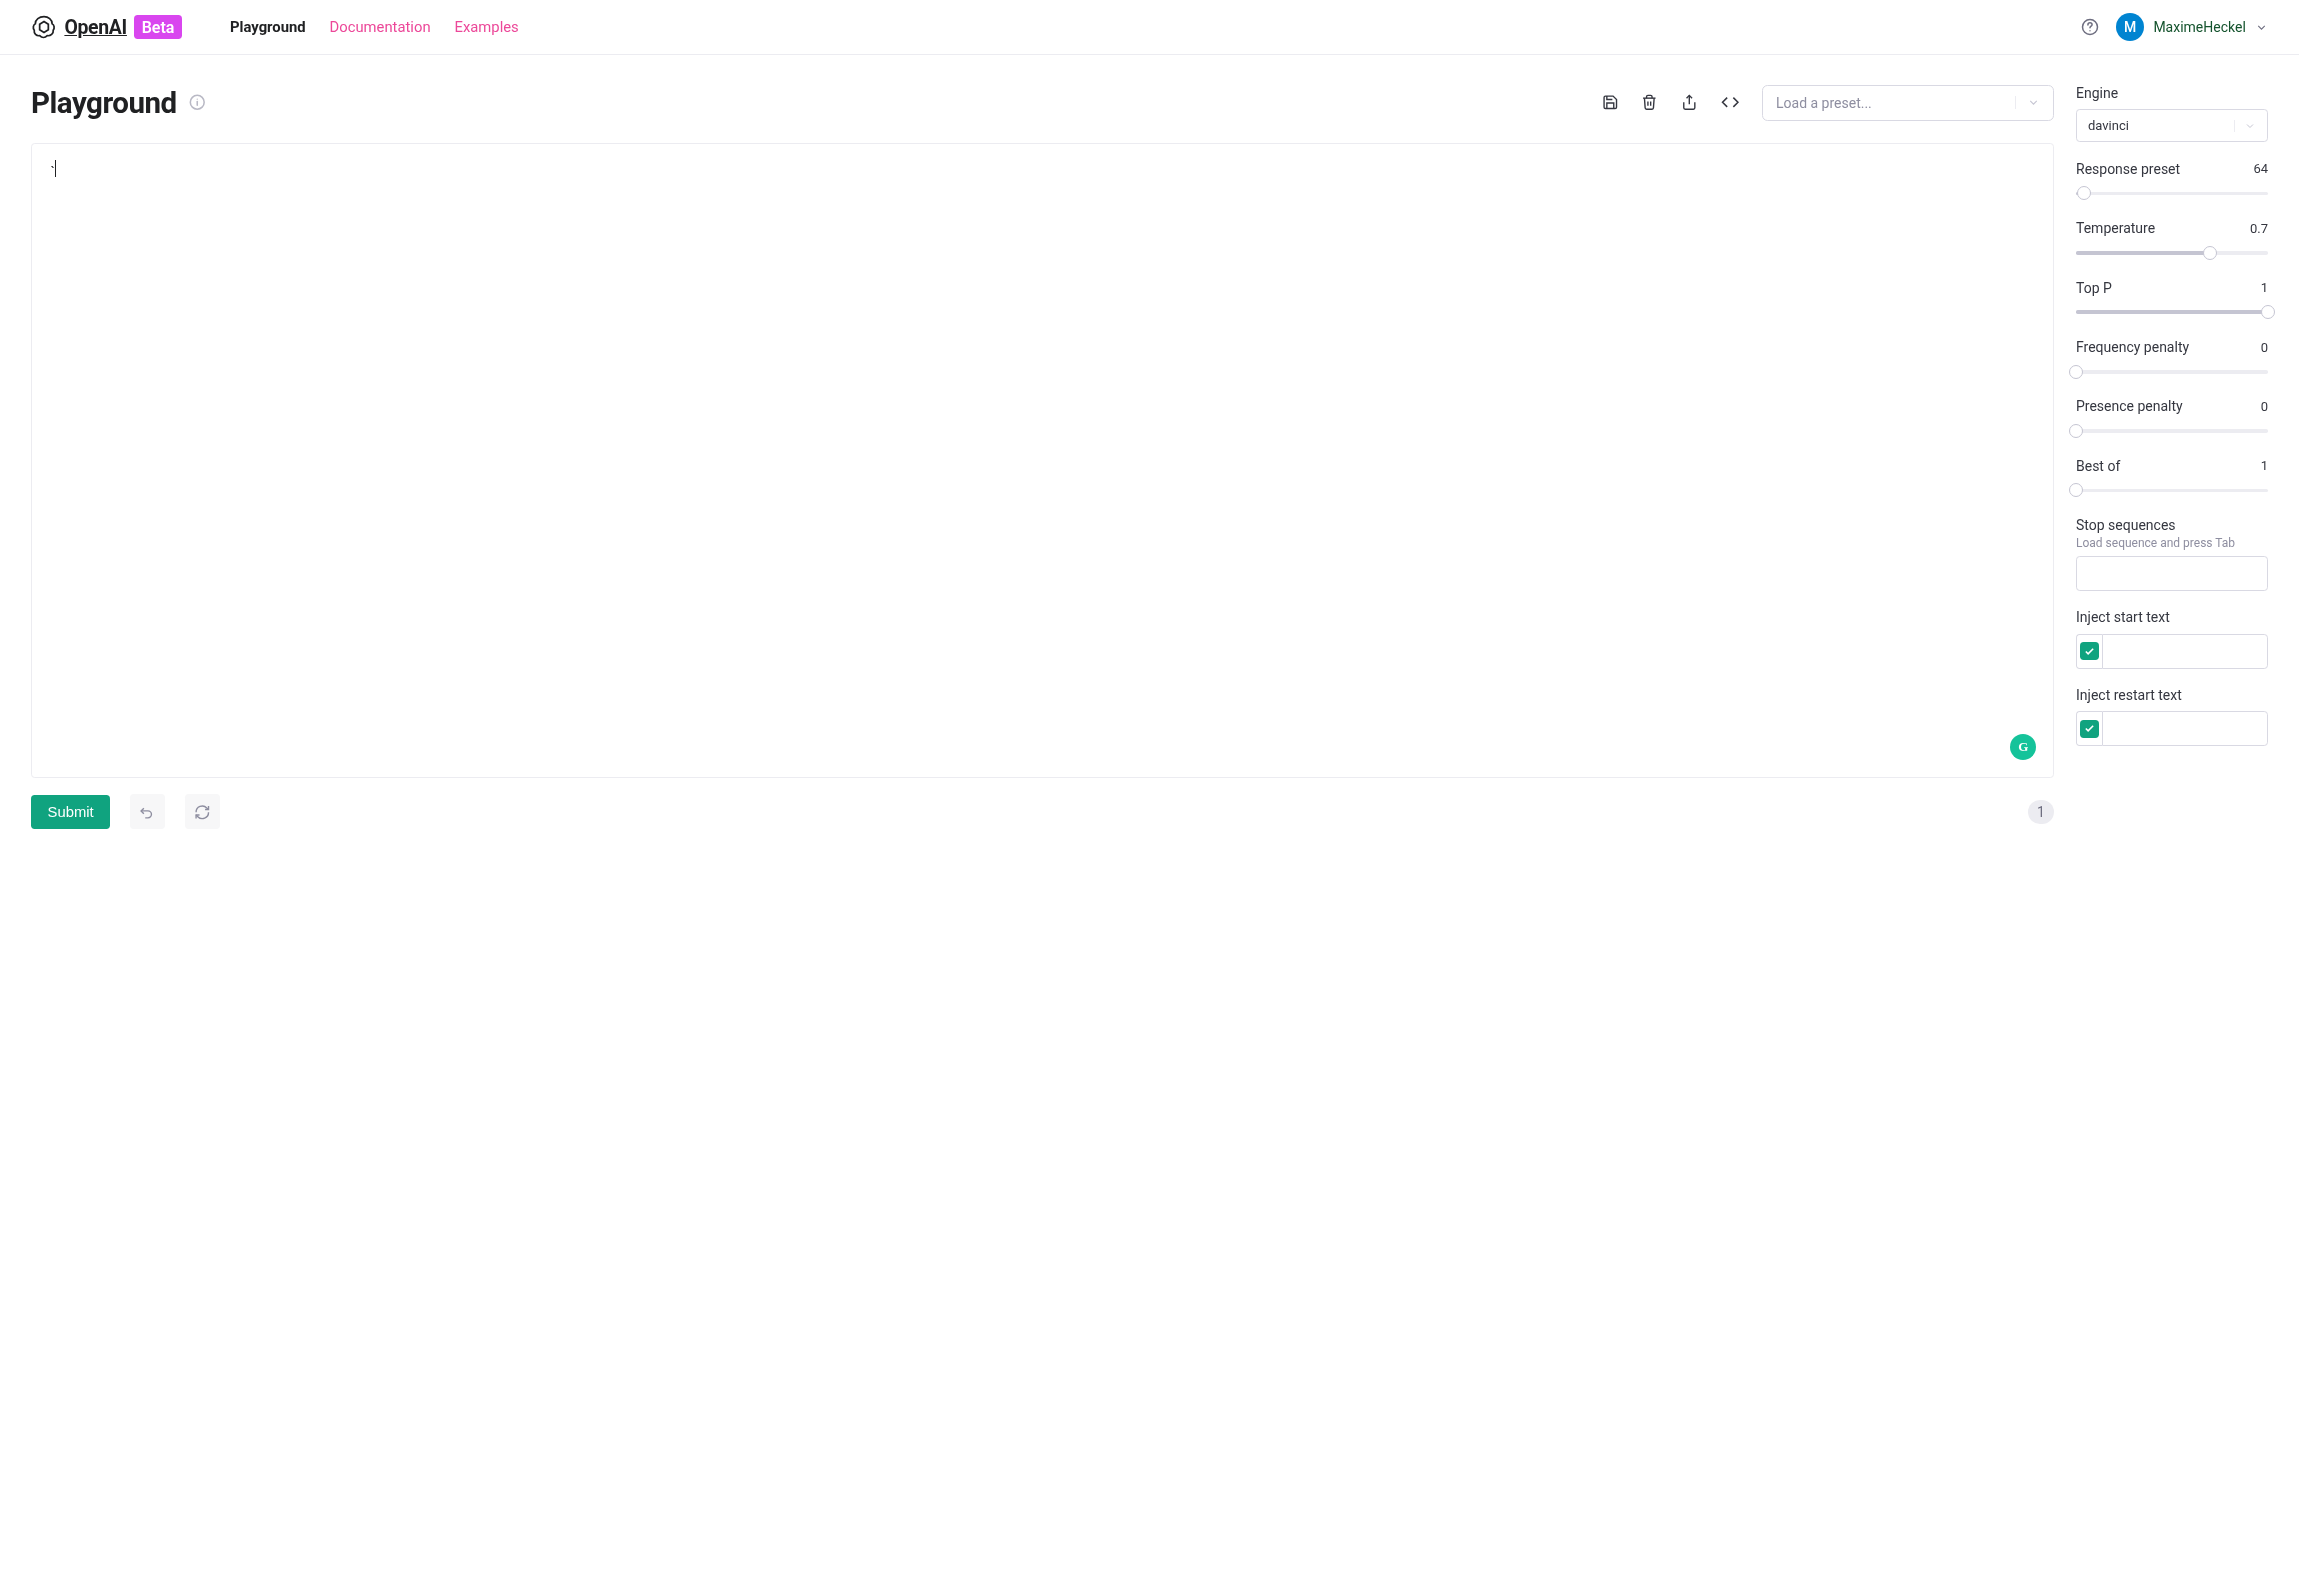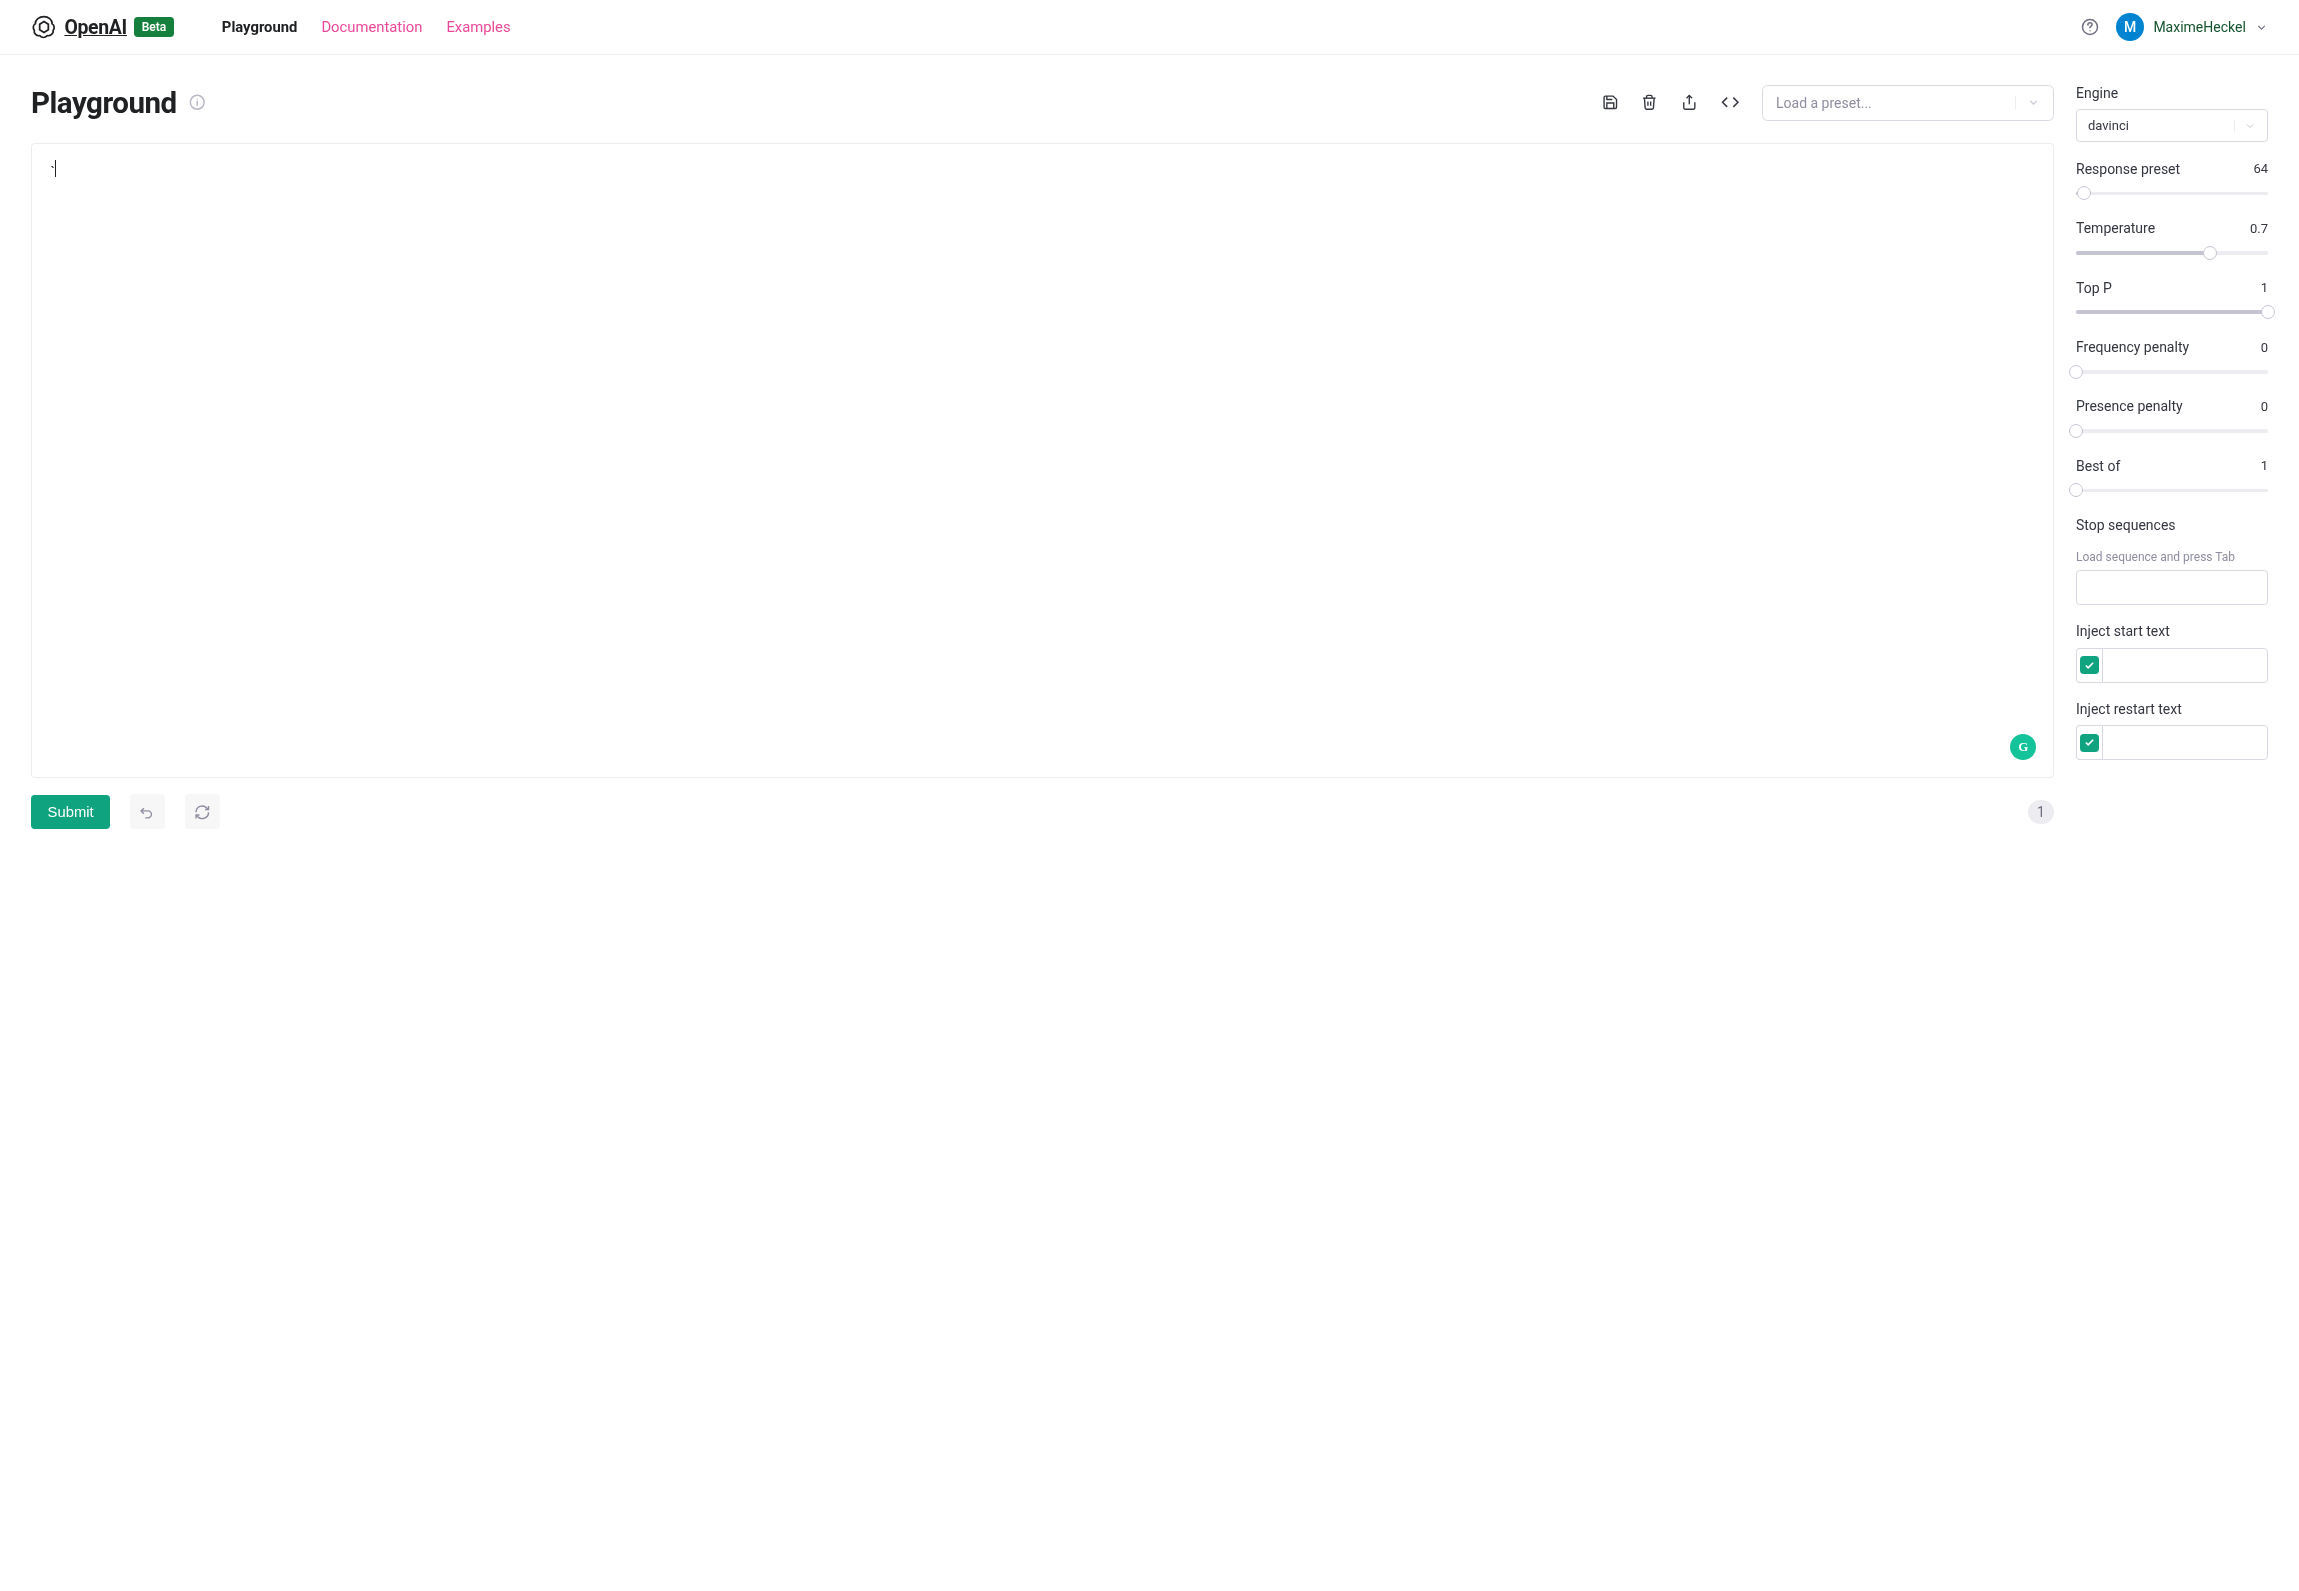--- a/index.html
+++ b/index.html
@@ -13,21 +13,21 @@
       display: flex;
       align-items: center;
       justify-content: space-between;
       padding: 13px 31px;
       border-bottom: 0.9px solid #ececf1;
     }
     .header-left { display: flex; align-items: center; gap: 9.2px; }
     .logo { display: flex; align-items: center; gap: 7.4px; }
     .logo-text { font-size: 19.4px; font-weight: 700; letter-spacing: -0.3px; text-decoration: underline; }
     .beta-badge {
-      background: #15803d; color: #fff; font-size: 12px; font-weight: 600;
+      background: #d946ef; color: #fff; font-size: 16px; font-weight: 600;
       padding: 2.8px 7.4px; border-radius: 3.7px;
     }
     .nav { display: flex; align-items: center; gap: 24px; margin-left: 39px; }
     .nav-link { color: #ec4899; font-size: 14.8px; cursor: pointer; }
     .nav-link.active { color: #202123; font-weight: 700; }
     .header-right { display: flex; align-items: center; gap: 16.6px; }
     .help-icon { color: #6e6e80; cursor: pointer; display: flex; }
     .avatar {
       width: 28px; height: 28px; border-radius: 50%; background: #0084d1;
       color: #fff; display: flex; align-items: center; justify-content: center;
@@ -323,21 +323,21 @@
       </div>
       <div class="slider-wrap">
         <div class="slider-track">
             <div class="slider-fill" style="width: 0%;"></div>
           </div>
         <div class="slider-thumb" style="left: 0%;"></div>
       </div>
     </div>
 
     <div class="param">
-      <div class="param-label" style="margin-bottom:17px">
+      <div class="param-label" style="margin-bottom:3px">
           <span>Stop sequences</span>
         </div>
       <div class="hint">Load sequence and press Tab</div>
       <input class="text-input" type="text" style="margin-top: 5.5px;">
     </div>
 
     <div class="param">
       <div class="param-label">
           <span>Inject start text</span>
         </div>

